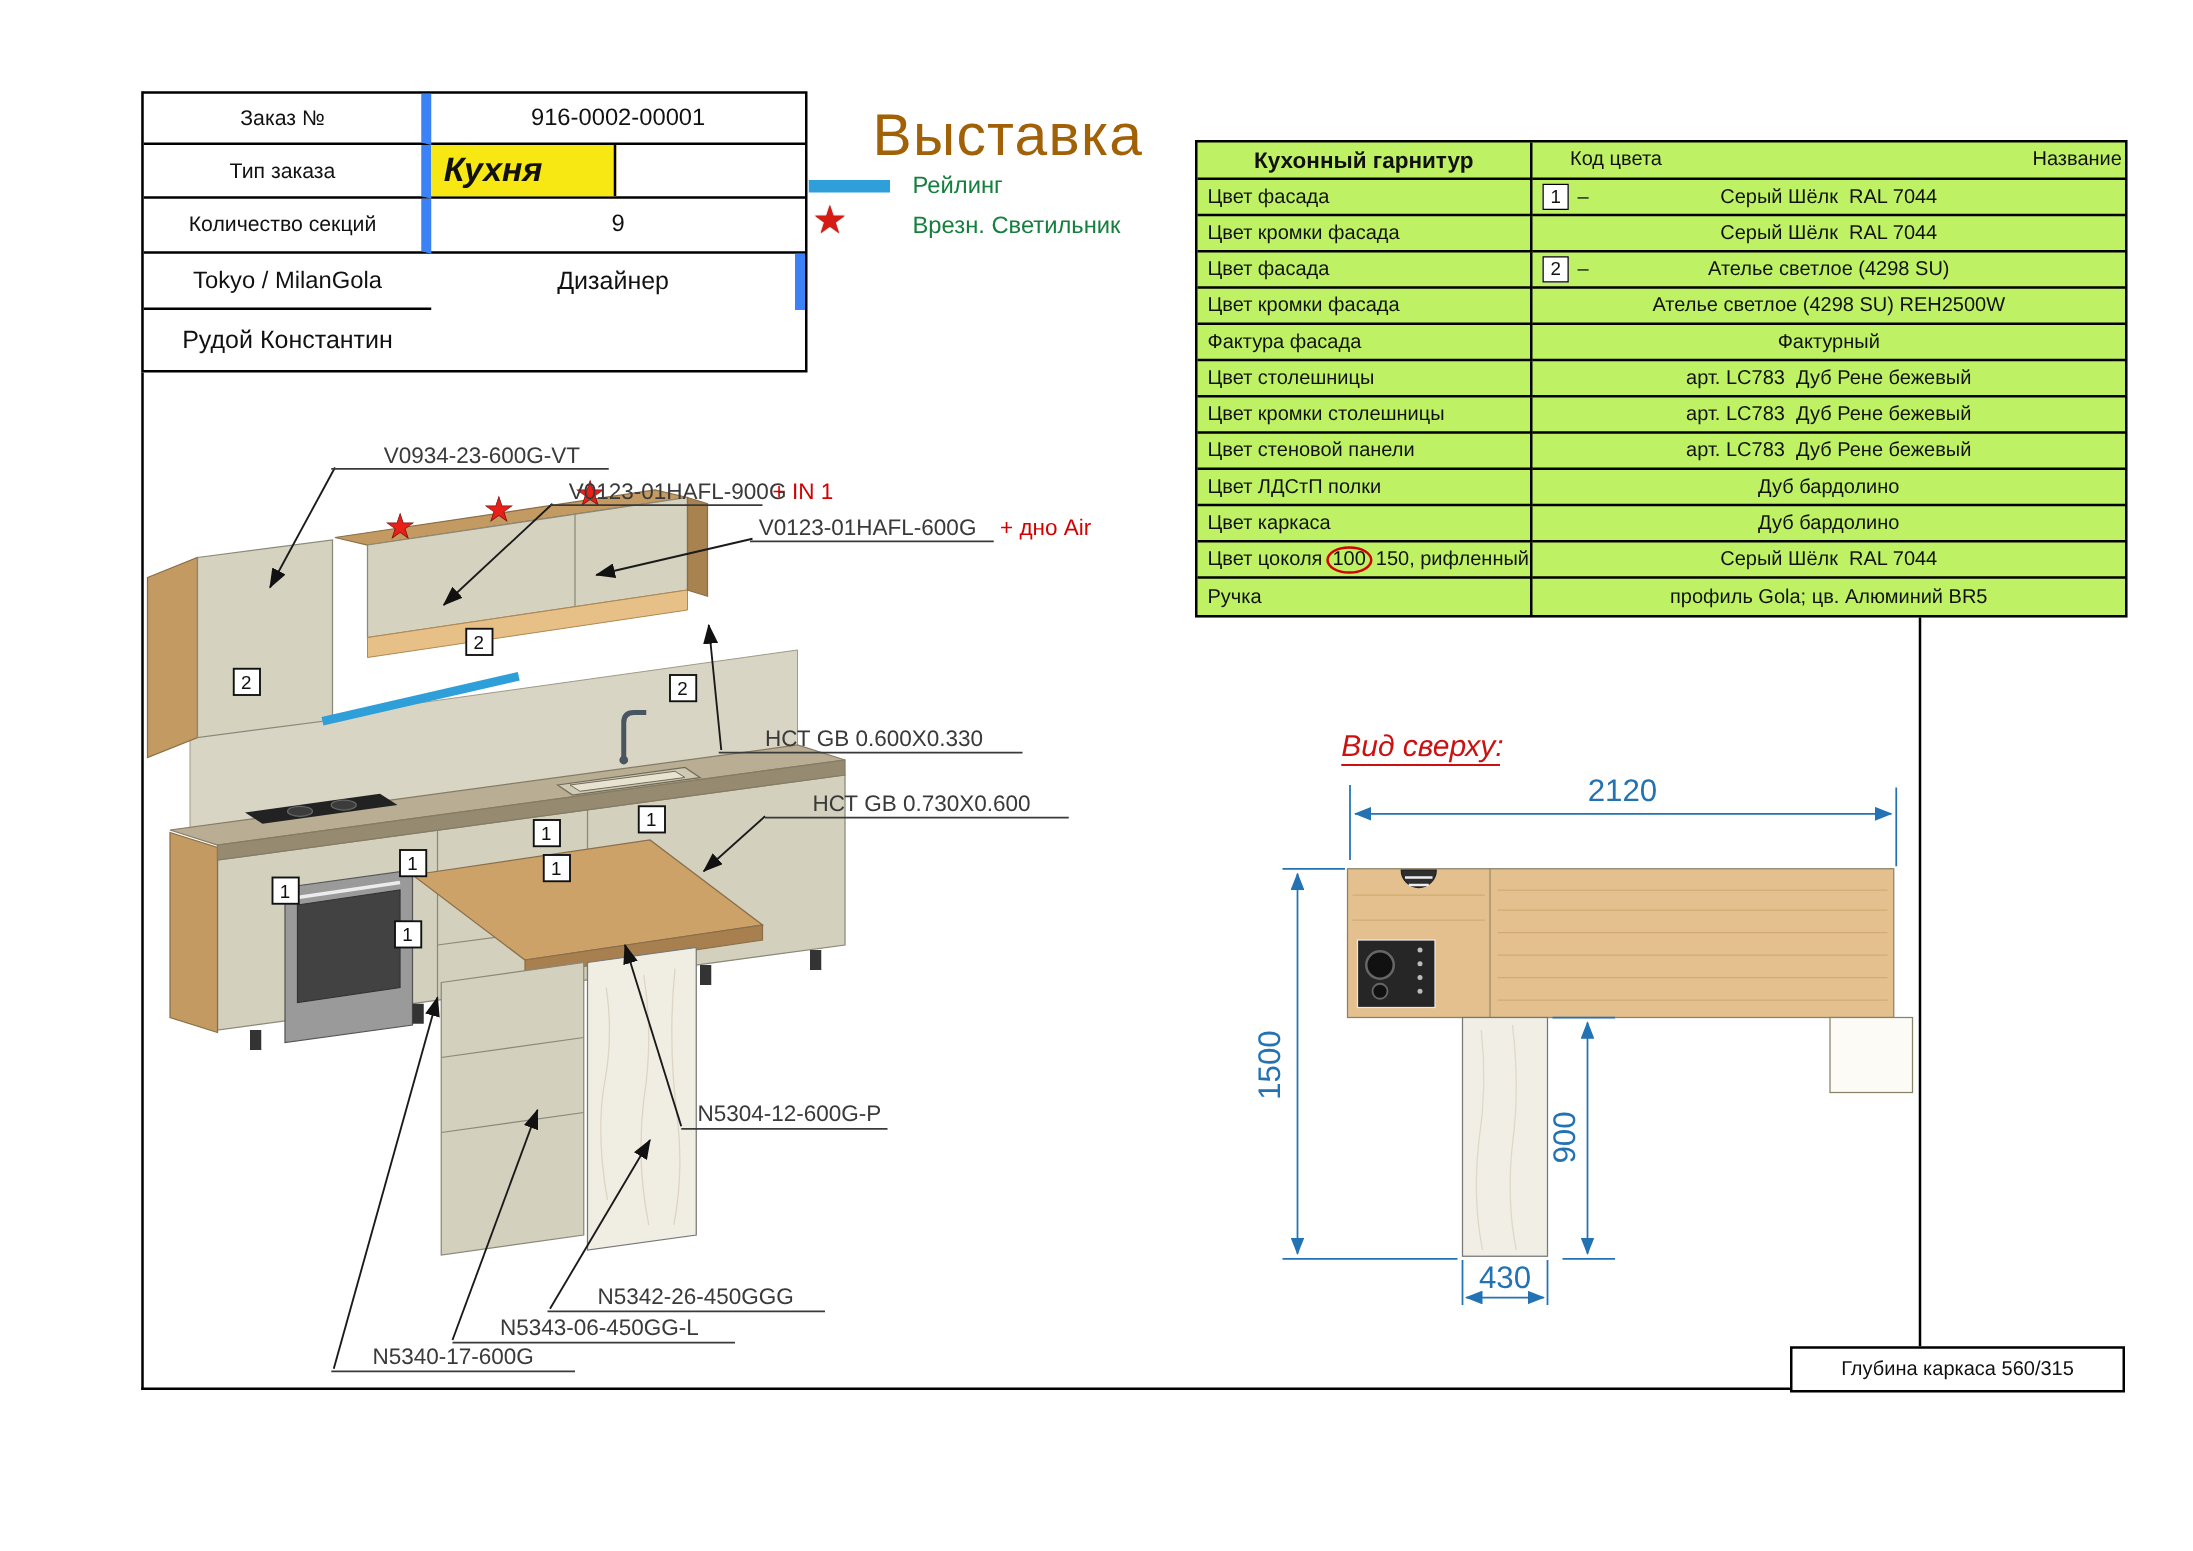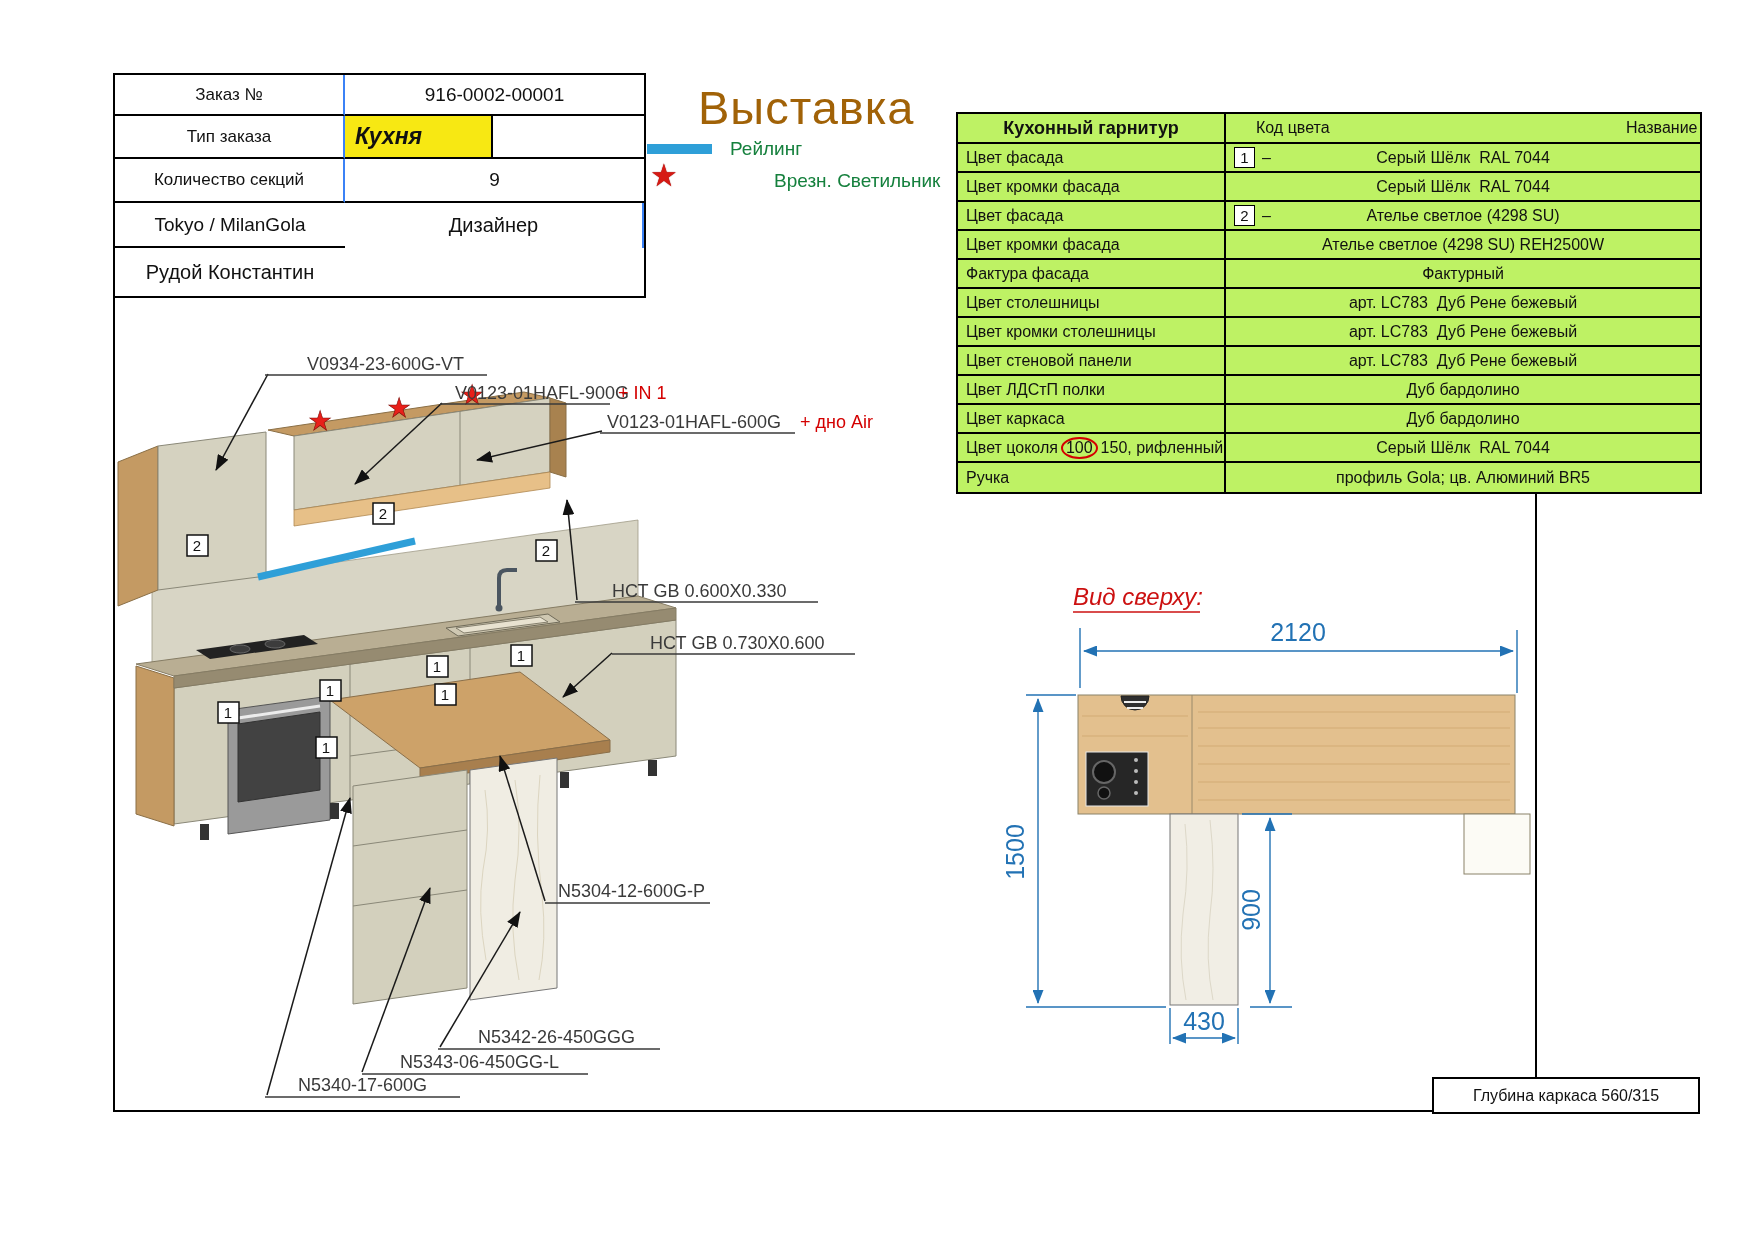--- a/index.html
+++ b/index.html
@@ -3,27 +3,27 @@
 <meta charset="utf-8">
 <style>
   html,body{margin:0;padding:0;background:#fff;}
   body{width:1754px;height:1241px;position:relative;font-family:"Liberation Sans",sans-serif;color:#111;overflow:hidden;}
   .frame-line{position:absolute;background:#000;z-index:0;}
   #drawing{position:absolute;left:0;top:0;z-index:1;}
 
   
   #order-table{position:absolute;left:113px;top:73px;width:529px;border:2px solid #000;background:#fff;
     display:grid;grid-template-columns:230px 1fr;grid-template-rows:41px 43px 44px 45px 48px;z-index:2;}
-  .oc{border-right:2px solid #3b82f6;border-bottom:2px solid #000;display:flex;align-items:center;justify-content:center;font-size:17px;}
+  .oc{border-right:8px solid #3b82f6;border-bottom:2px solid #000;display:flex;align-items:center;justify-content:center;font-size:17px;}
   .ov{border-right:none;border-bottom:2px solid #000;display:flex;align-items:center;justify-content:center;font-size:19px;}
   .rlast{border-bottom:none;}
   .big{font-size:20px;}
   .ov.type-cell{justify-content:flex-start;padding:0;}
   .kitchen-badge{width:148px;height:100%;background:#f7e813;border-right:2px solid #000;box-sizing:border-box;
-    display:flex;align-items:center;padding-left:10px;font-size:23px;font-weight:bold;font-style:italic;}
+    display:flex;align-items:center;padding-left:10px;font-size:27px;font-weight:bold;font-style:italic;}
 
   
   #main-title{position:absolute;left:698px;top:80px;font-size:47px;color:#a16207;letter-spacing:1px;z-index:2;}
   .legend-rail{position:absolute;left:647px;top:144px;width:65px;height:10px;background:#2e9fd8;z-index:2;}
   .legend-text{position:absolute;font-size:19px;color:#15803d;z-index:2;}
   .legend-star{position:absolute;left:650px;top:160px;font-size:31px;color:#d61a14;z-index:2;line-height:1;text-shadow:0 0 1px #7a0c08;}
 
   
   #color-table{position:absolute;left:956px;top:72px;width:742px;border:2px solid #000;background:#bef264;
     display:grid;grid-template-columns:268px 1fr;grid-template-rows:30px repeat(12,29px);font-size:16px;z-index:2;margin-top:40px;}
@@ -252,21 +252,21 @@
   <div class="ov">9</div>
   <div class="ov">Tokyo / MilanGola</div>
   <div class="oc rlast big">Дизайнер</div>
   <div class="ov rlast big">Рудой Константин</div>
 </div>
 
 <div id="main-title">Выставка</div>
 <div class="legend-rail"></div>
 <div class="legend-text" style="left:730px;top:138px;">Рейлинг</div>
 <div class="legend-star">★</div>
-<div class="legend-text" style="left:730px;top:170px;margin-left:44px;">Врезн. Светильник</div>
+<div class="legend-text" style="left:730px;top:170px;">Врезн. Светильник</div>
 
 <div id="color-table">
   <div class="cl ch">Кухонный гарнитур</div>
   <div class="cv chr">
     <span style="left:30px;text-align:center;">Код цвета</span>
     <span style="left:400px;">Название</span>
   </div>
 
   <div class="cl">Цвет фасада</div>
   <div class="cv">

